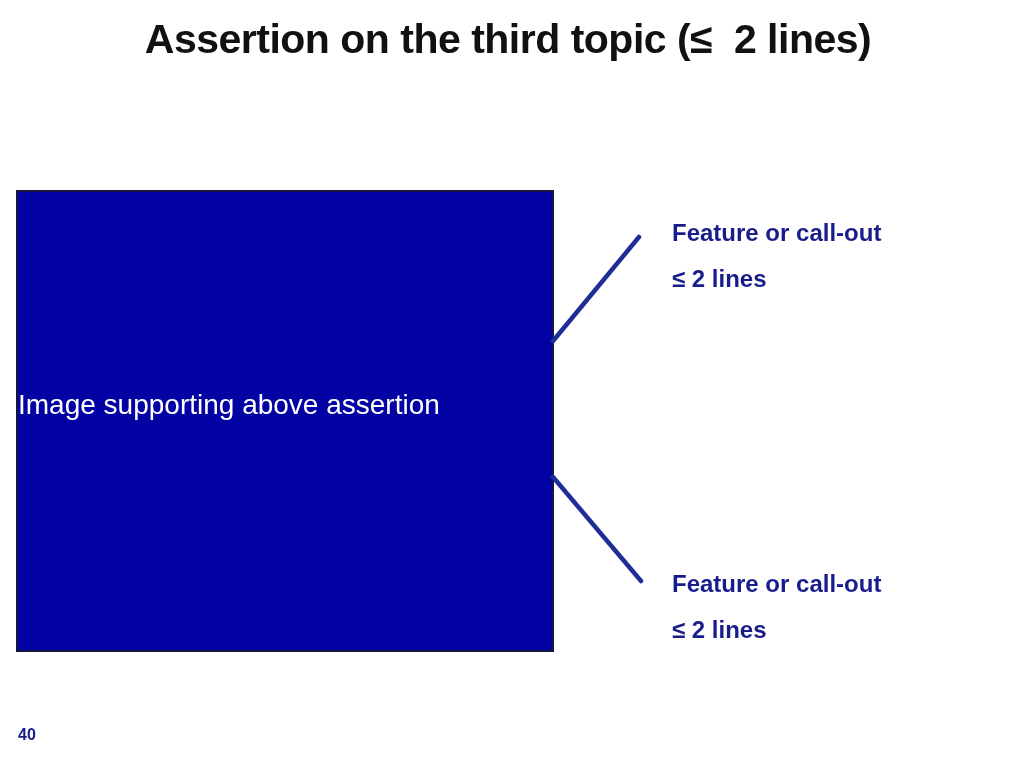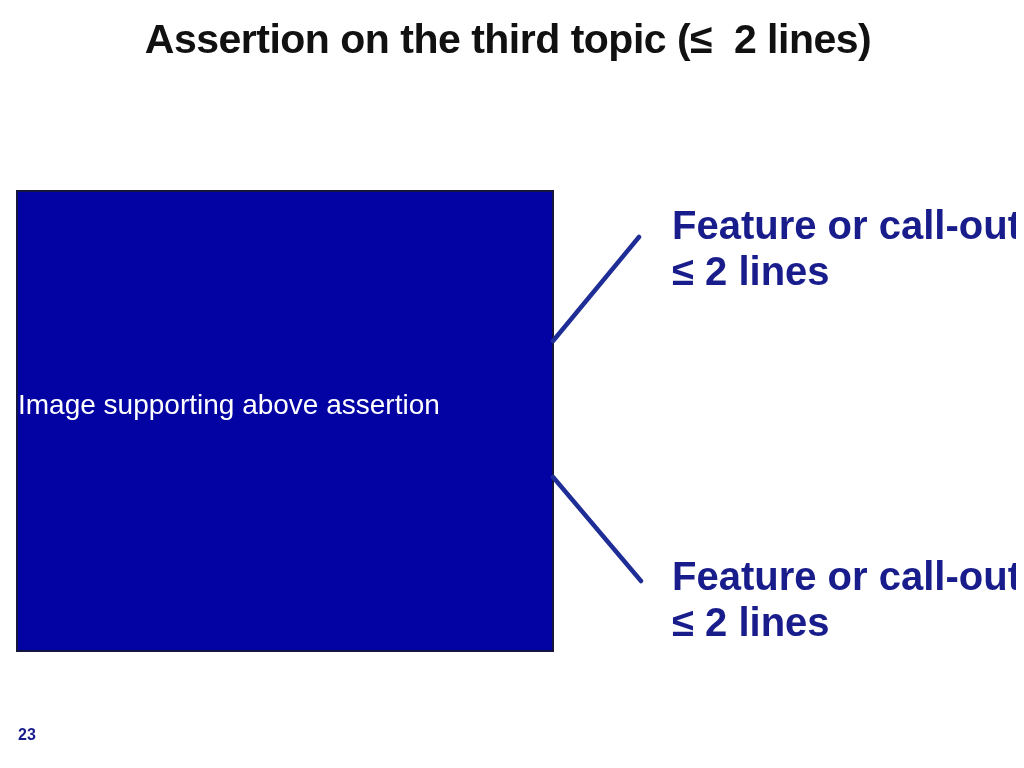--- a/index.html
+++ b/index.html
@@ -56,24 +56,25 @@
   .connector-svg line {
     stroke: var(--line-color, #1F2D96);
     stroke-width: 4.5;
     stroke-linecap: round;
   }
   .callout {
     position: absolute;
     left: 672px;
     width: 330px;
     color: var(--accent-navy, #191D8C);
-    font-size: 40px;
+    font-size: 24px;
     font-weight: 700;
     line-height: 46px;
     white-space: nowrap;
+    margin-top: 8px;
   }
   .callout-1 { top: 202px; }
   .callout-2 { top: 553px; }
   .page-number {
     position: absolute;
     left: 18px;
     top: 726px;
     color: var(--accent-navy, #191D8C);
     font-size: 16px;
     font-weight: 700;
@@ -98,15 +99,15 @@
   <div class="callout callout-1">
     <div>Feature or call-out</div>
     <div>≤ 2 lines</div>
   </div>
 
   <div class="callout callout-2">
     <div>Feature or call-out</div>
     <div>≤ 2 lines</div>
   </div>
 
-  <div class="page-number">23</div>
+  <div class="page-number">40</div>
 
 </div>
 
 </body></html>

